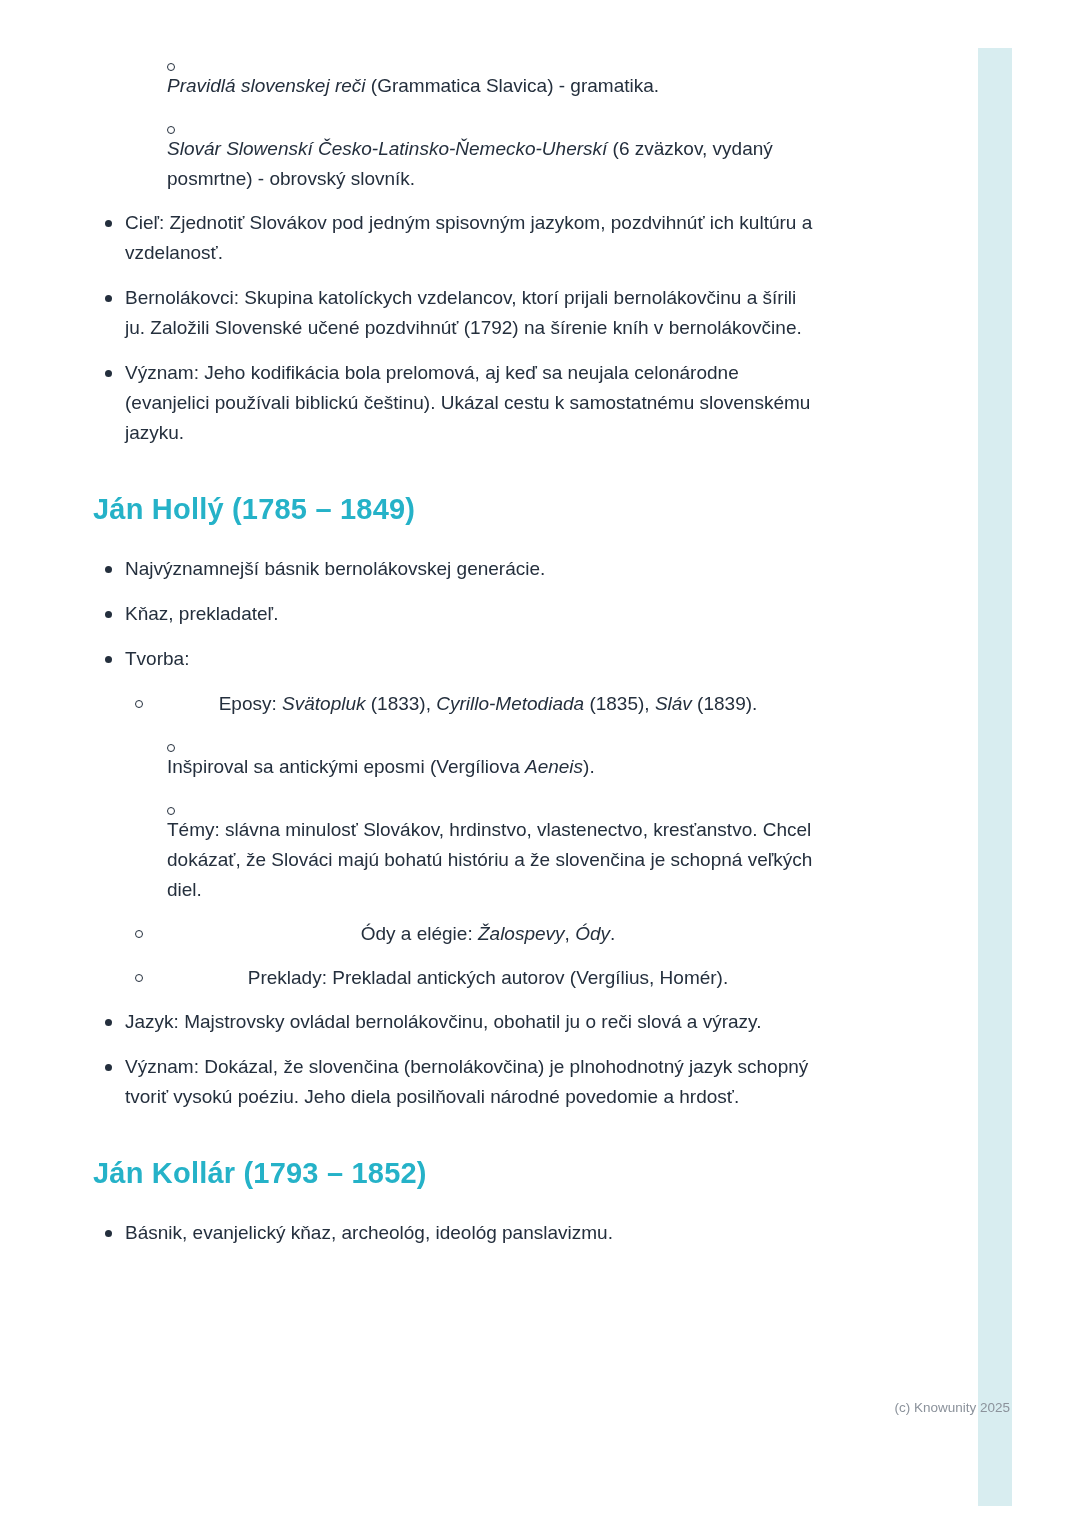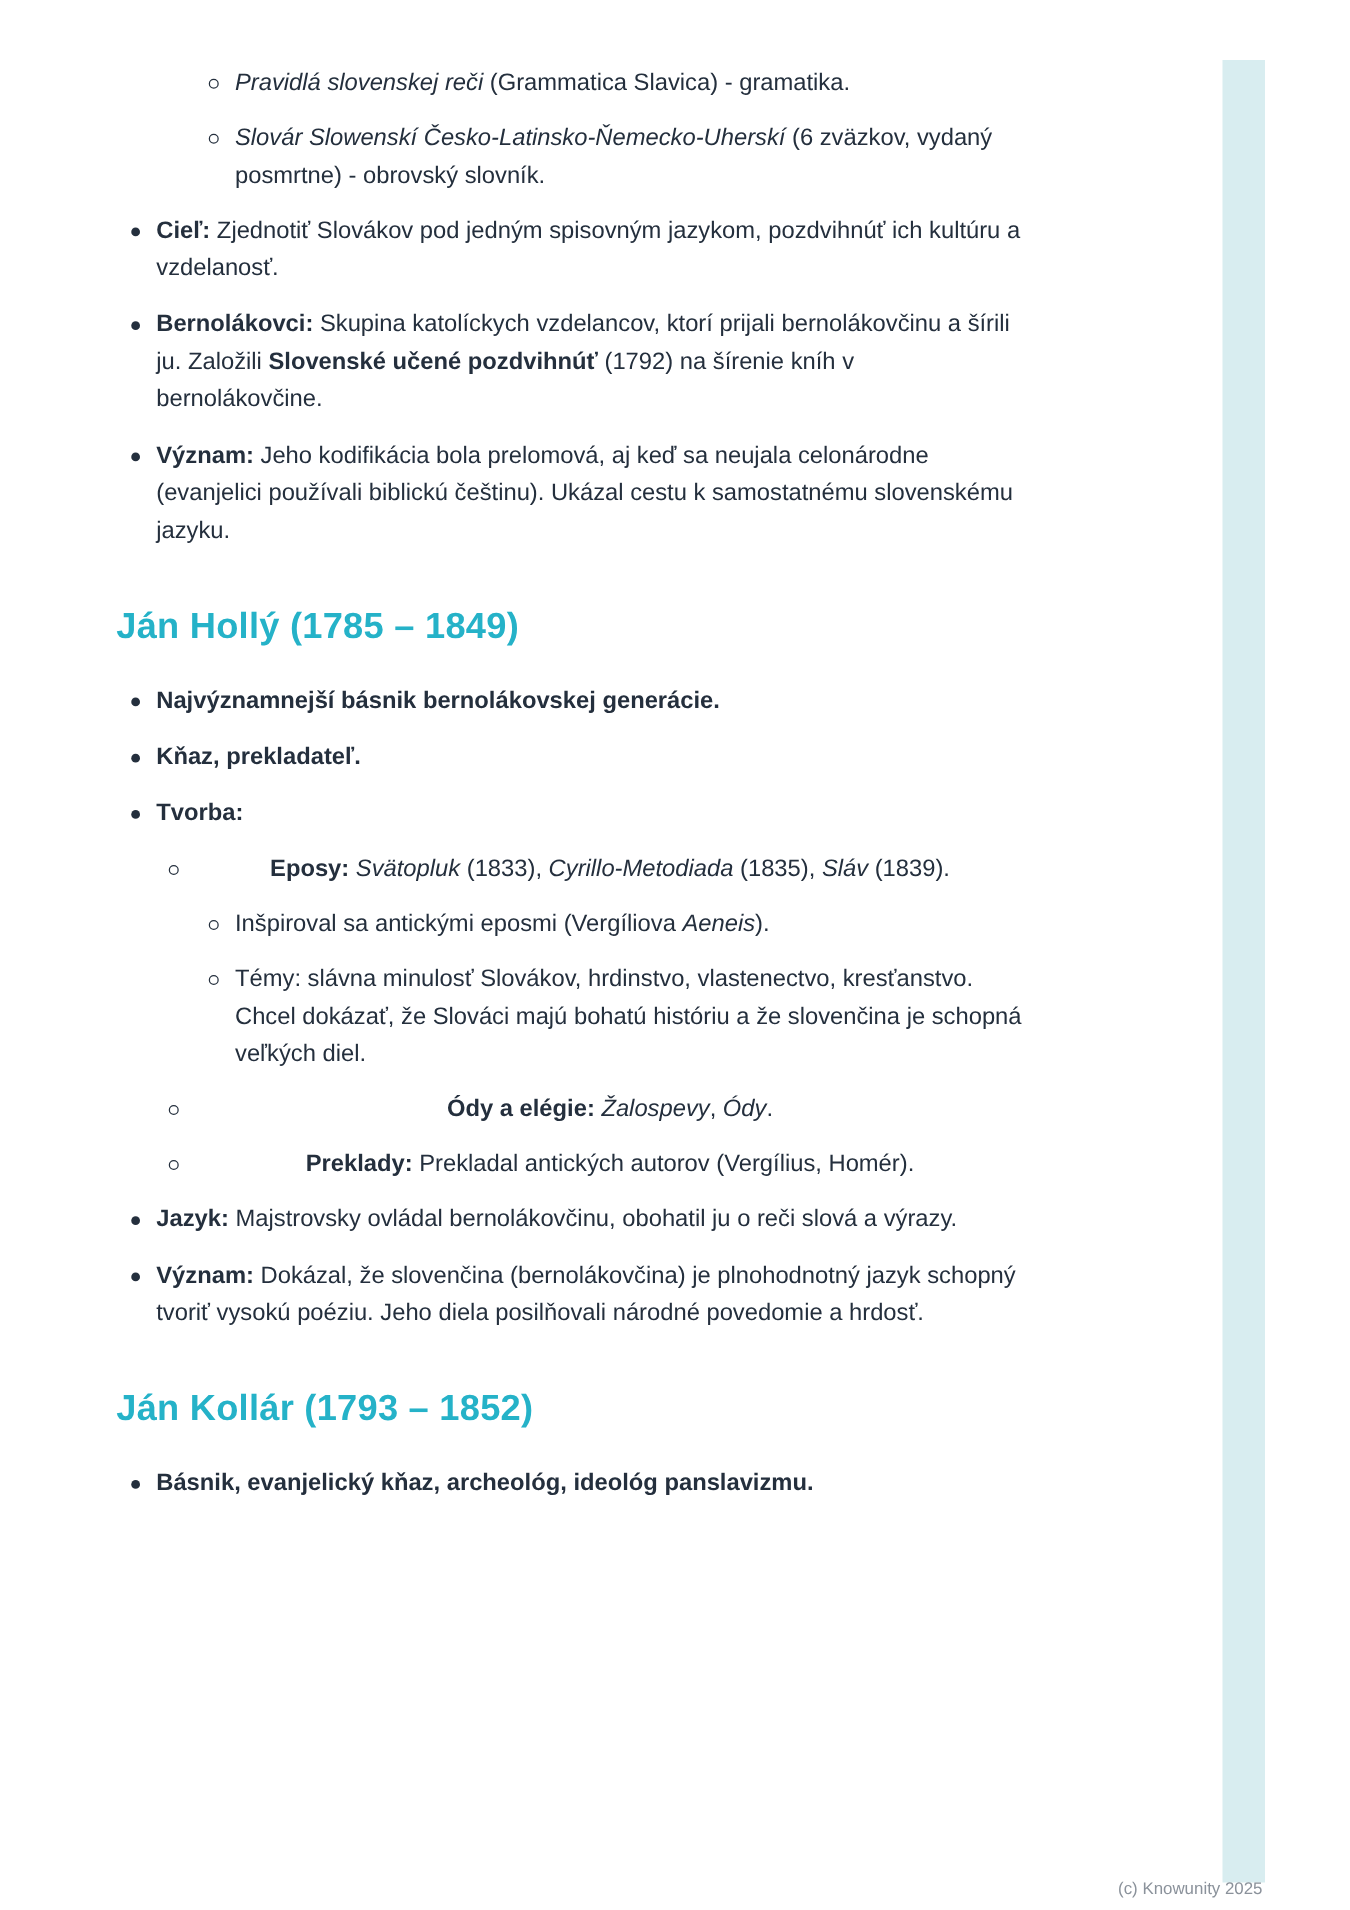--- a/index.html
+++ b/index.html
@@ -37,41 +37,41 @@
   }
   .item {
     display: flex;
     align-items: flex-start;
     margin: 0 0 15px 0;
     font-size: 19px;
     line-height: 30px;
   }
   .item.l1 { padding-left: 12px; }
   .item.l2 { padding-left: 42px; margin-bottom: 14px; text-align: center; }
-  .item.l3 { padding-left: 74px; margin-bottom: 14px; }
+  .item.l3 { padding-left: 74px; margin-bottom: 14px; flex-direction: column; }
   .marker { flex: 0 0 auto; margin-right: 13px; }
   .marker.disc {
     width: 7px; height: 7px;
     margin-top: 12px;
     border-radius: 50%;
     background: var(--text-color, #242f3d);
   }
   .marker.circle {
     width: 8px; height: 8px;
     margin-top: 11px;
     border-radius: 50%;
     border: 1.6px solid var(--text-color, #242f3d);
     background: transparent;
   }
   .text { flex: 1 1 auto; }
-  .seg-b { font-weight: 700; }
+  .seg-b { font-weight: 400; }
   .seg-i { font-style: italic; }
   .footer {
     position: absolute;
-    top: 1503px;
+    top: 1400px;
     right: 70px;
     z-index: 3;
     font-size: 13.5px;
     color: var(--footer-color, #8b929b);
     margin-left: 47px;
   }
 </style>
 </head>
 <body style="--heading-color: #25b2c8; --text-color: #242f3d; --stripe-color: #d8edf0; --footer-color: #8b929b;">
 

